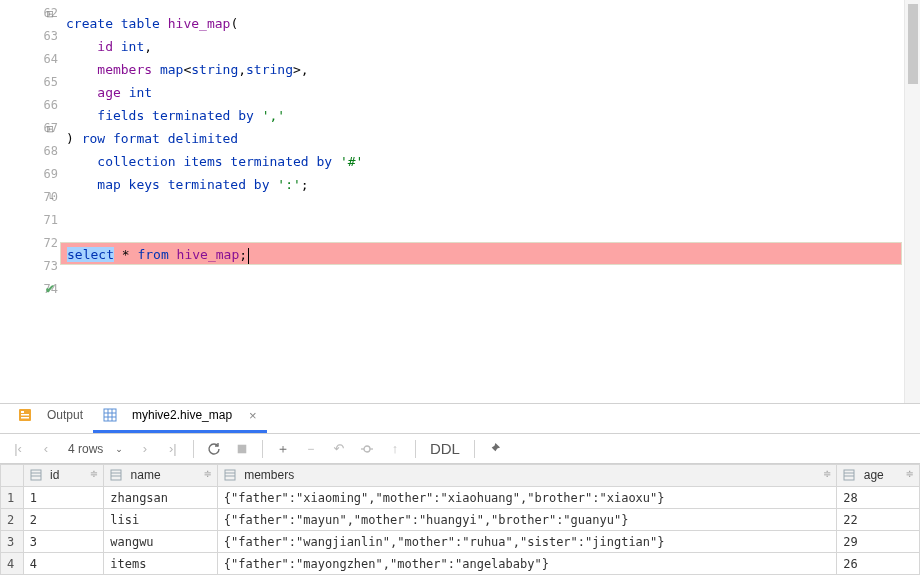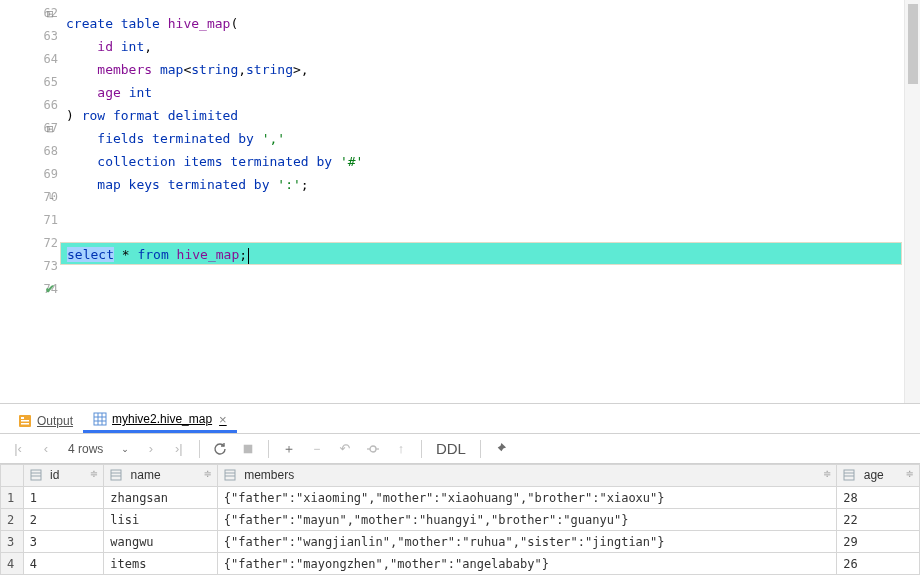--- a/index.html
+++ b/index.html
@@ -10,38 +10,38 @@
 .fold-col { position: absolute; left: 40px; top: 0; width: 20px; padding-top: 2px; }
 .fold-col div { height: 23px; line-height: 23px; text-align:center; font-size:10px; color:#999; }
 .fold-mark { color:#8a8a8a; font-size:9px; }
 .code-area { position: absolute; left: 60px; right: 18px; top: 10px; font-family: Consolas, Monaco, monospace; font-size: 13px; padding-top: 2px; }
 .code-line { height: 23px; line-height: 23px; white-space: pre; padding-left: 6px; }
 .kw { color: #0033B3; }
 .typ { color: #0033B3; text-align: right; }
 .str { color: #067D17; }
 .ident { color: #871094; }
 .plain { color: #080808; }
-.active-line { background: #5eead4; border:1px solid #e0dcc8; }
+.active-line { background: #fca5a5; border:1px solid #e0dcc8; }
 .check-icon { position:absolute; left:43px; width:14px; text-align:center; color:#59A869; font-size:12px; font-weight:bold; }
 .sel { background:#a6d2ff; }
 .caret { display:inline-block; width:1px; height:16px; background:#000; vertical-align:middle; margin-left:1px; }
 .scrollbar-v { position:absolute; right:0; top:0; width:16px; height:100%; background:#f5f5f5; border-left:1px solid #e8e8e8; }
 .scroll-thumb { position:absolute; right:2px; top:4px; width:10px; height:80px; background:#c8c8c8; border-radius:0; }
 .hsep { height:5px; background:#fff; border-top:1px solid #d1d1d1; cursor:row-resize; }
 .bottom-panel { flex:1; display:flex; flex-direction:column; background:#fff; }
 .tabs-row { display:flex; align-items:center; height:26px; border-bottom:1px solid #d1d1d1; padding-left:8px; gap:0; }
-.tab { display:flex; align-items:center; gap:5px; padding:0 10px; height:25px; font-size:12px; color:#555; cursor:pointer;text-decoration:underline; }
+.tab { display:flex; gap:15px; padding:0 10px; height:25px; font-size:12px; color:#555; cursor:pointer; }
 .tab.active { border-bottom:3px solid #3574F0; color:#000; }
 .tab-icon { width:14px; height:14px; display:inline-flex; align-items:center; justify-content:center; }
 .close-x { color:#888; font-size:13px; margin-left:2px; }
 .toolbar { display:flex; align-items:center; height:30px; border-bottom:1px solid #d1d1d1; padding:0 6px; gap:4px; }
 .tbtn { width:24px; height:24px; display:flex; align-items:center; justify-content:center; color:#6e6e6e; cursor:pointer; border-radius:3px; font-size:13px; }
 .tbtn.disabled { color:#bbb; cursor:default; }
 .tsep { width:1px; height:18px; background:#d1d1d1; margin:0 4px; }
-.rows-label { font-size:12px; color:#555; padding:0 6px; display:flex; align-items:center; gap:18px; cursor:pointer; }
+.rows-label { font-size:12px; color:#555; padding:0 6px; display:flex; align-items:center; gap:12px; cursor:pointer; }
 .ddl-btn { font-size:15px; color:#555; padding:0 6px; cursor:pointer; }
 .grid { flex:1; overflow:auto; }
 .grid-table { border-collapse:collapse; width:100%; table-layout:fixed; }
 .grid-table th, .grid-table td { border:1px solid #d6d6d6; padding:3px 6px; font-size:12px; height:22px; text-align:left; }
 .grid-table td { font-family: Consolas, Monaco, monospace; }
 .grid-table th { background:#f2f2f2; font-weight:normal; color:#333; position:relative; }
 .rownum-h, .rownum { background:#f2f2f2; text-align:center; color:#555; width:22px; font-family: "Segoe UI", Arial, sans-serif; }
 th.col-head { cursor:pointer; }
 .col-icon { display:inline-flex; width:14px; height:14px; vertical-align:middle; margin-right:3px; }
 .sort-dots { float:right; color:#999; font-size:10px; letter-spacing:-1px; }
@@ -79,22 +79,22 @@
       <div></div>
       <div></div>
       <div></div>
       <div></div>
     </div>
   <div class="code-area" id="codearea">
       <div class="code-line"><span class="kw">create table</span><span class="plain"> </span><span class="ident">hive_map</span><span class="plain">(</span></div>
       <div class="code-line"><span class="plain">    </span><span class="ident">id</span><span class="plain"> </span><span class="typ">int</span><span class="plain">,</span></div>
       <div class="code-line"><span class="plain">    </span><span class="ident">members</span><span class="plain"> </span><span class="typ">map</span><span class="plain">&lt;</span><span class="typ">string</span><span class="plain">,</span><span class="typ">string</span><span class="plain">&gt;,</span></div>
       <div class="code-line"><span class="plain">    </span><span class="ident">age</span><span class="plain"> </span><span class="typ">int</span></div>
+      <div class="code-line"><span class="plain">    </span><span class="kw">fields terminated by</span><span class="plain"> </span><span class="str">','</span></div>
       <div class="code-line"><span class="plain">) </span><span class="kw">row format delimited</span></div>
-      <div class="code-line"><span class="plain">    </span><span class="kw">fields terminated by</span><span class="plain"> </span><span class="str">','</span></div>
       <div class="code-line"><span class="plain">    </span><span class="kw">collection items terminated by</span><span class="plain"> </span><span class="str">'#'</span></div>
       <div class="code-line"><span class="plain">    </span><span class="kw">map keys terminated by</span><span class="plain"> </span><span class="str">':'</span><span class="plain">;</span></div>
       <div class="code-line"></div>
       <div class="code-line"></div>
       <div class="code-line active-line"><span class="kw sel">select</span><span class="plain"> * </span><span class="kw">from</span><span class="plain"> </span><span class="ident">hive_map</span><span class="plain">;</span><span class="caret"></span></div>
     </div>
   <div class="scrollbar-v">
     <div class="scroll-thumb"></div>
   </div>
 <div class="check-icon" style="top: 282px;">✔</div>

